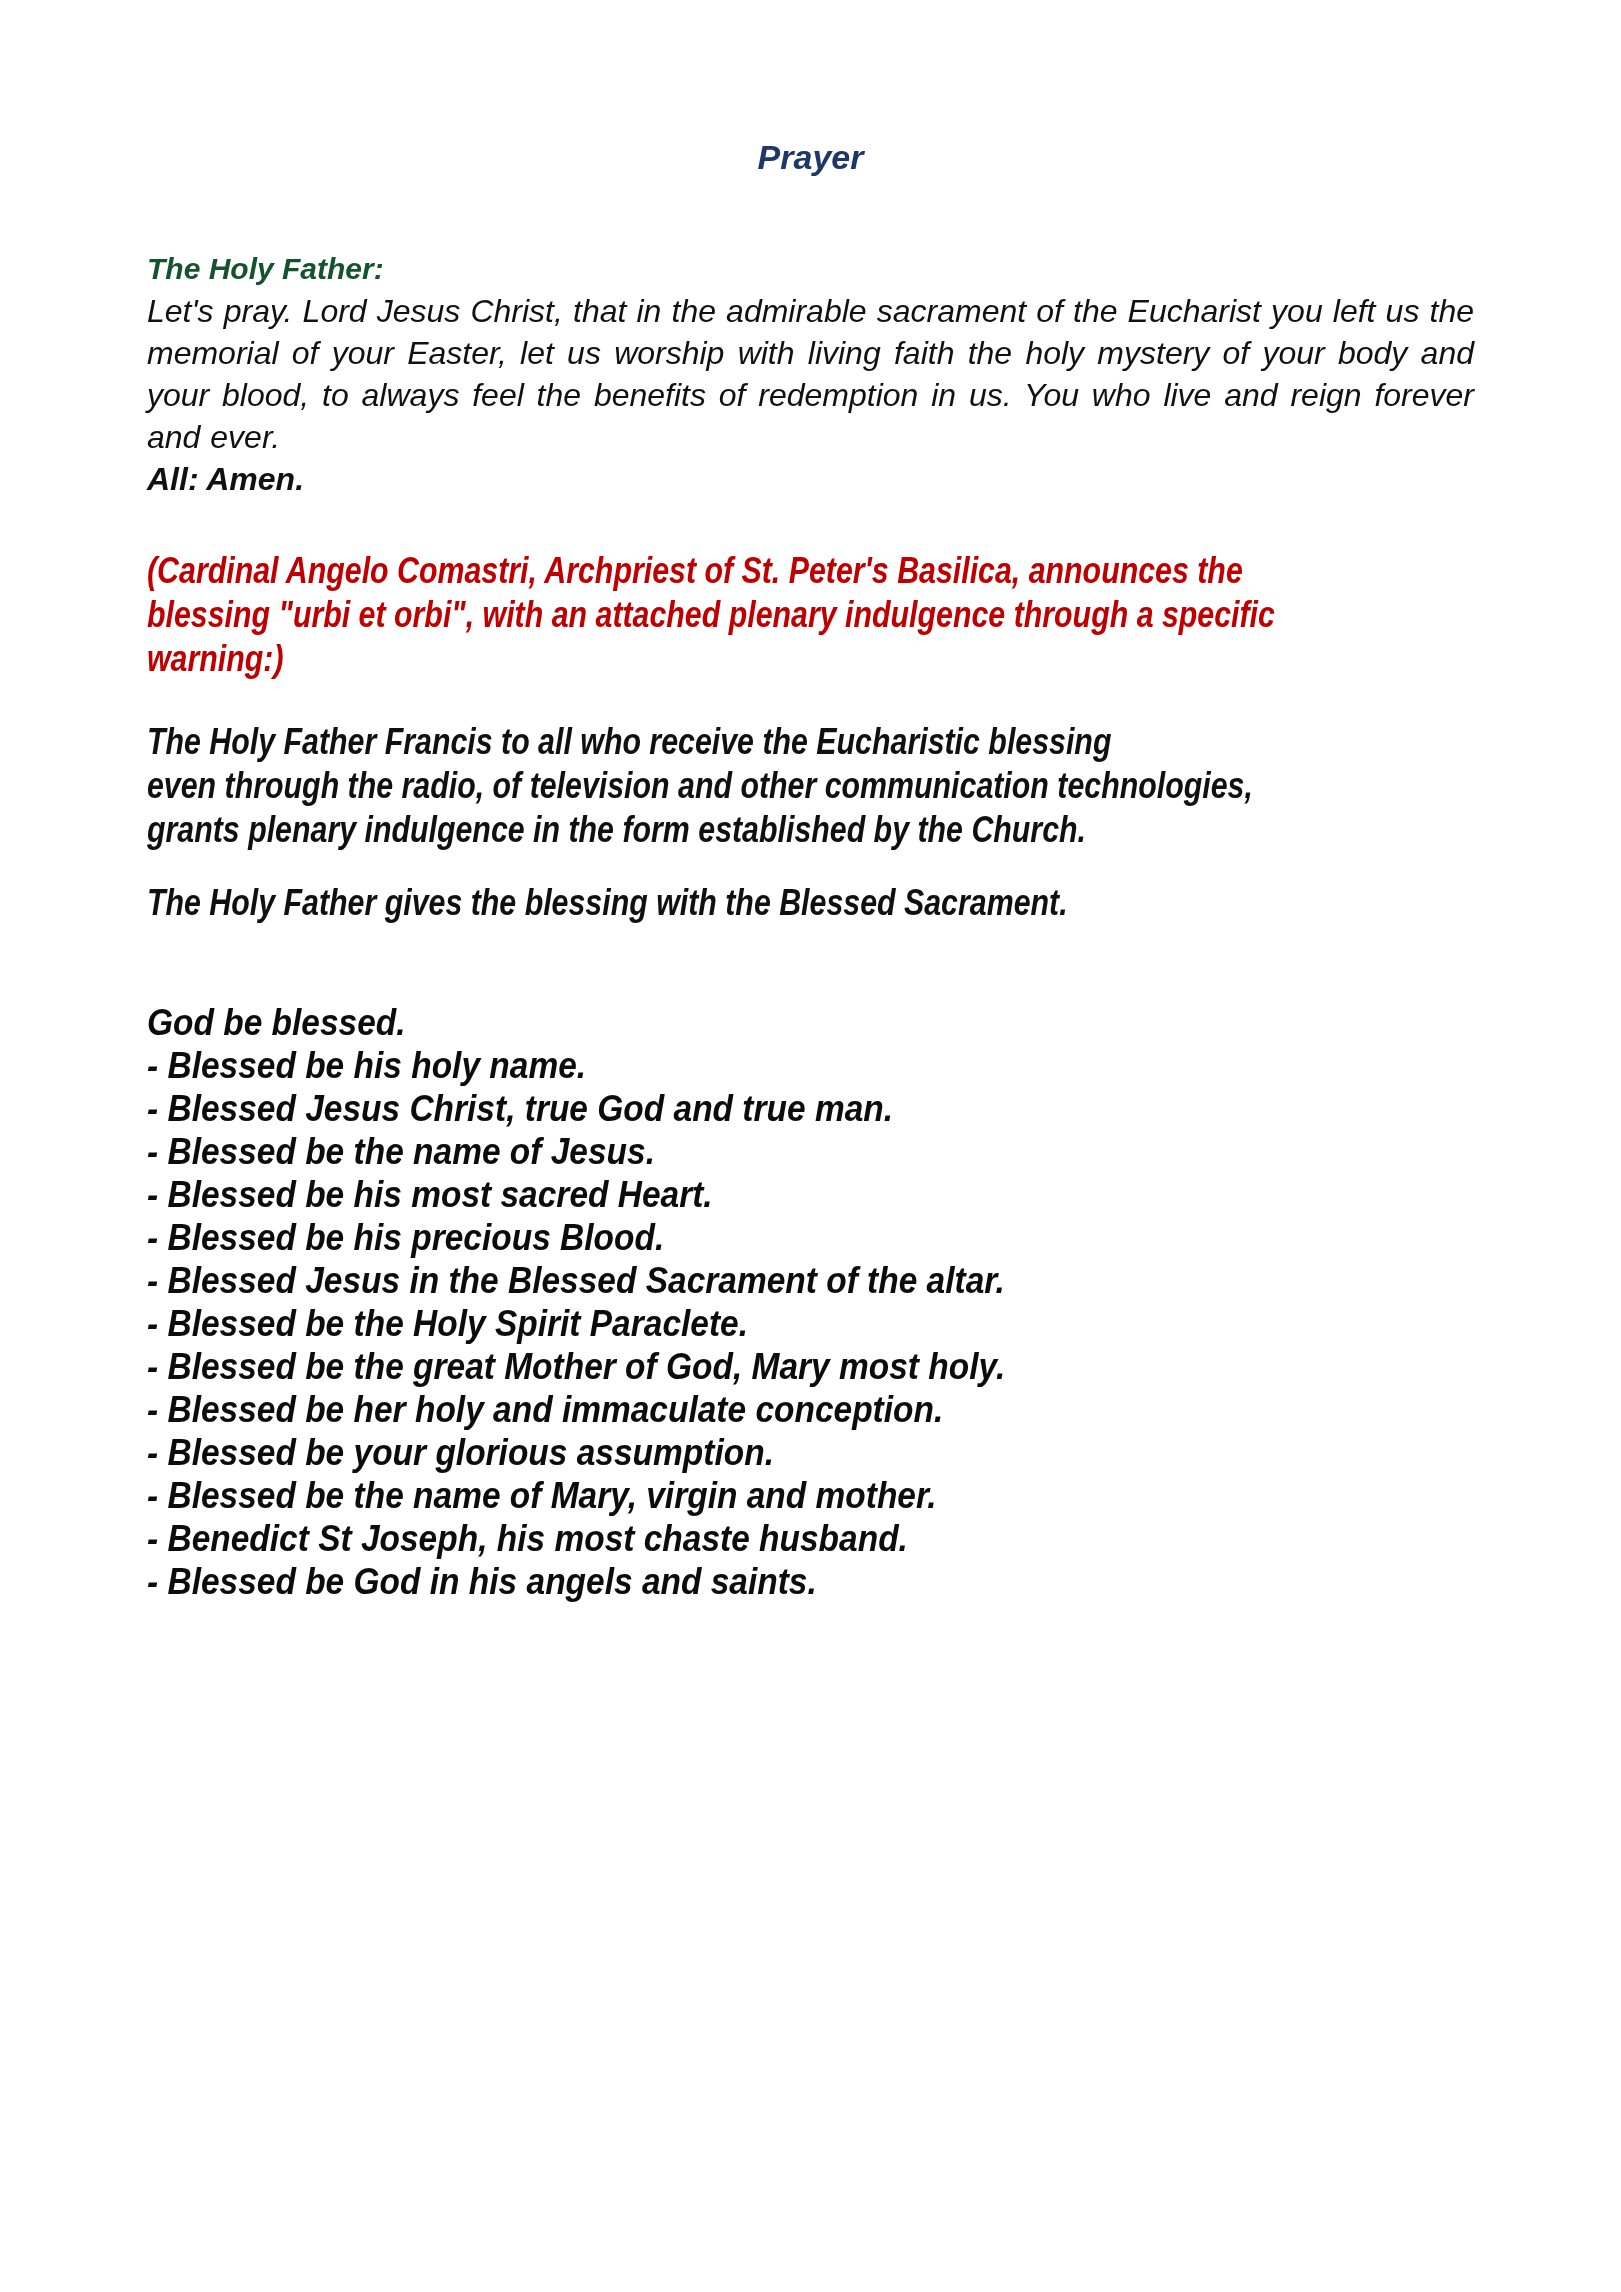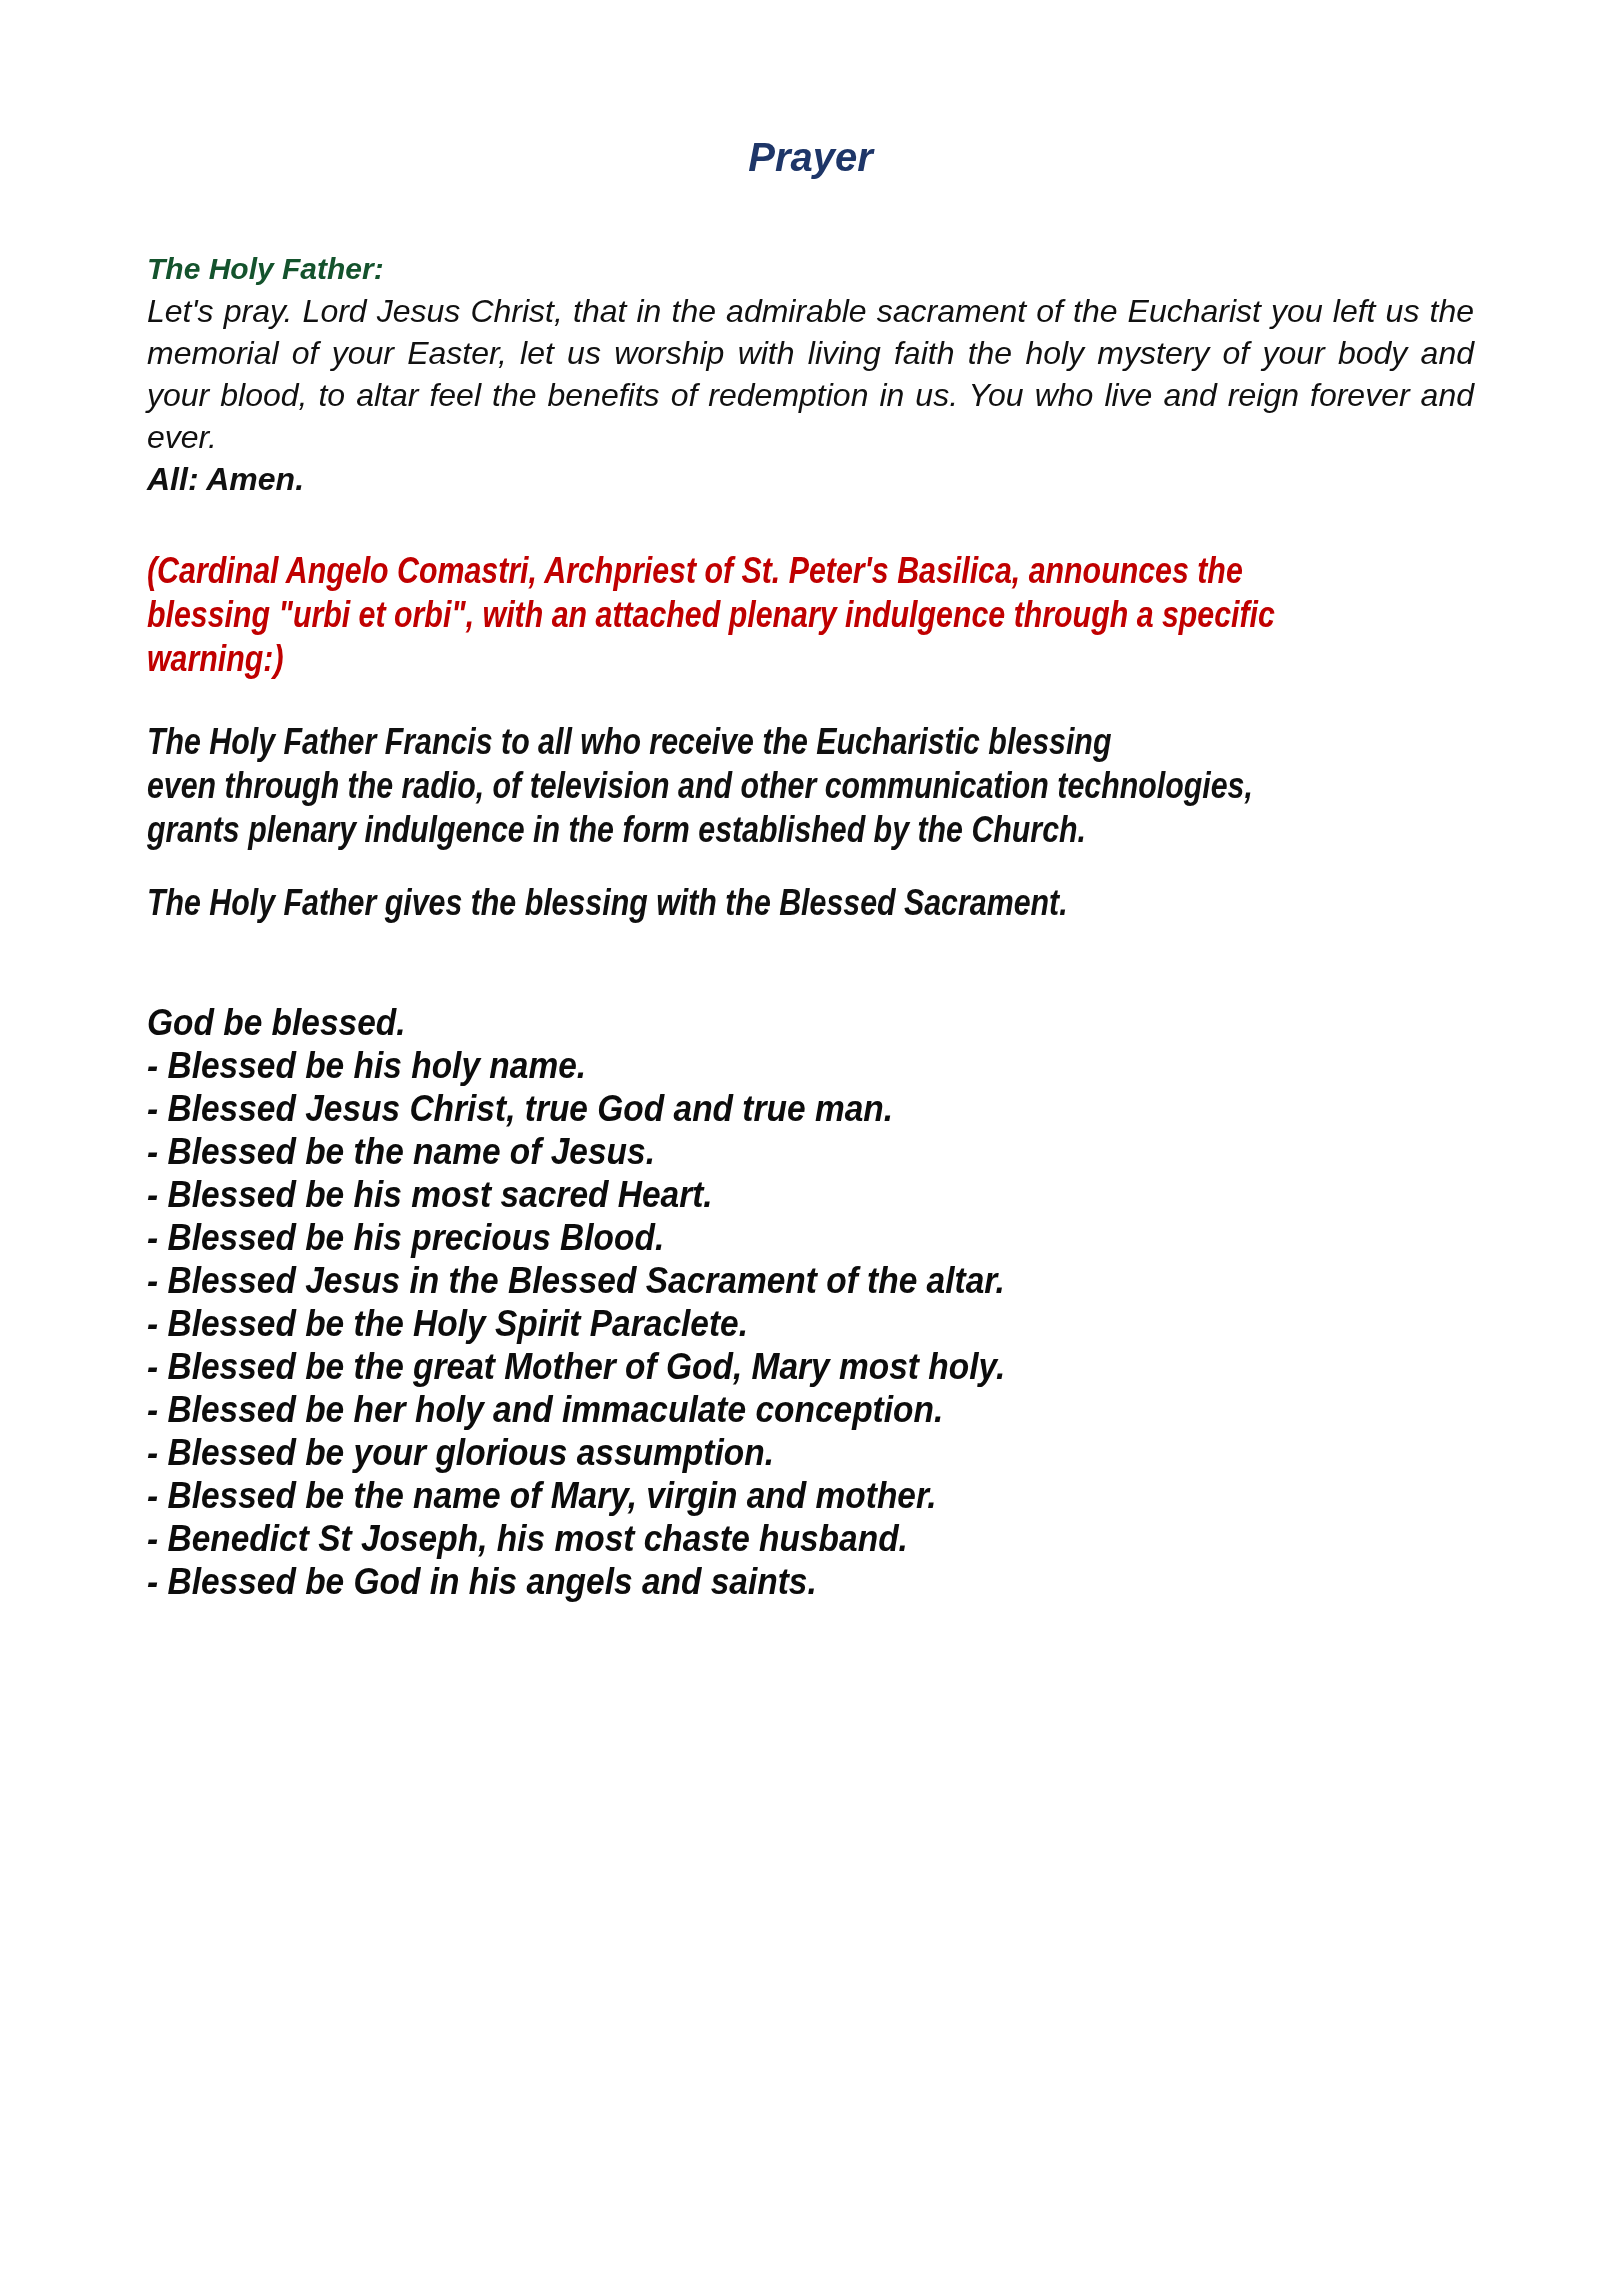--- a/index.html
+++ b/index.html
@@ -15,21 +15,21 @@
     overflow: hidden;
     font-family: "Liberation Sans", sans-serif;
     color: #111111;
     box-sizing: border-box;
     padding: 0 147px;
   }
   
   .doc-title {
     margin-top: 130px;
     text-align: center;
-    font-size: 40px;
+    font-size: 34px;
     line-height: 55px;
     font-weight: bold;
     font-style: italic;
     color: #1e3668;
   }
   
   .prayer-block {
     margin-top: 63px;
     font-size: 32px;
     line-height: 42px;
@@ -97,21 +97,21 @@
 </style>
 </head>
 <body>
 
 <div class="page">
 
   <div class="doc-title">Prayer</div>
 
   <div class="prayer-block">
     <div class="speaker">The Holy Father:</div>
-    <div class="prayer-text">Let's pray. Lord Jesus Christ, that in the admirable sacrament of the Eucharist you left us the memorial of your Easter, let us worship with living faith the holy mystery of your body and your blood, to altar feel the benefits of redemption in us. You who live and reign forever and ever.</div>
+    <div class="prayer-text">Let's pray. Lord Jesus Christ, that in the admirable sacrament of the Eucharist you left us the memorial of your Easter, let us worship with living faith the holy mystery of your body and your blood, to always feel the benefits of redemption in us. You who live and reign forever and ever.</div>
     <div class="response">All: Amen.</div>
   </div>
 
   <div class="condensed rubric">
     <div>(Cardinal Angelo Comastri, Archpriest of St. Peter's Basilica, announces the</div>
     <div>blessing "urbi et orbi", with an attached plenary indulgence through a specific</div>
     <div>warning:)</div>
   </div>
 
   <div class="condensed indulgence">

